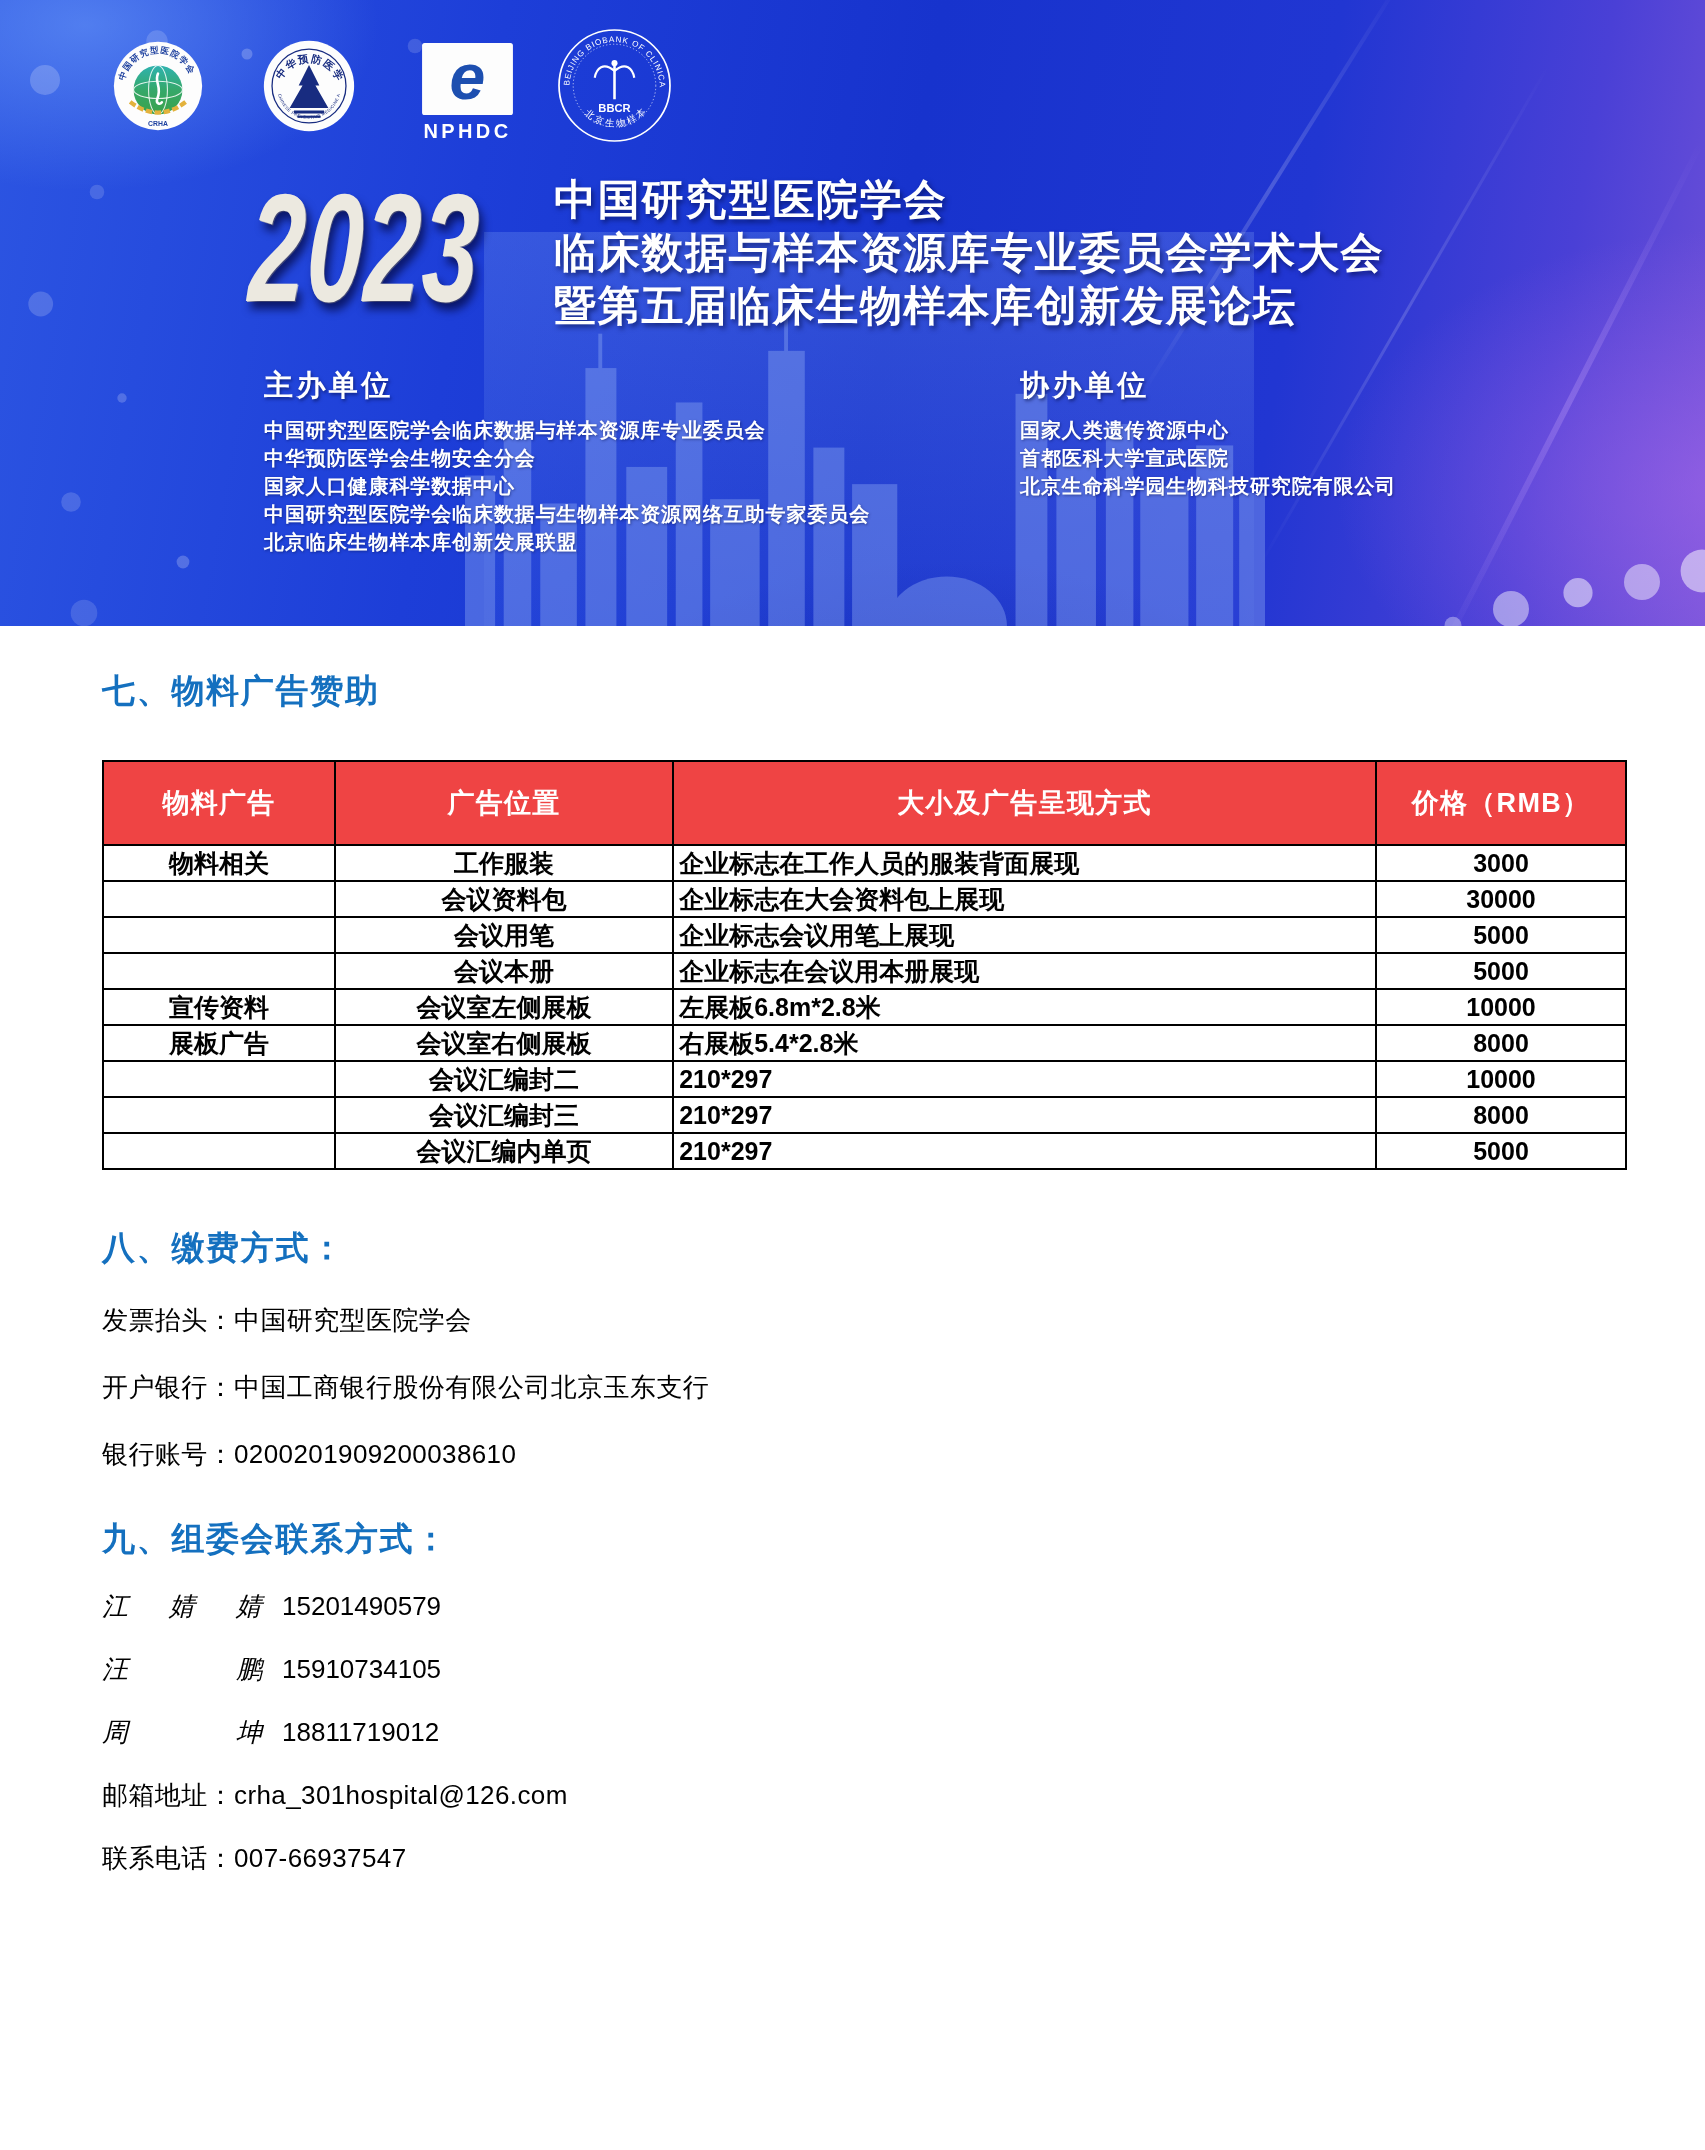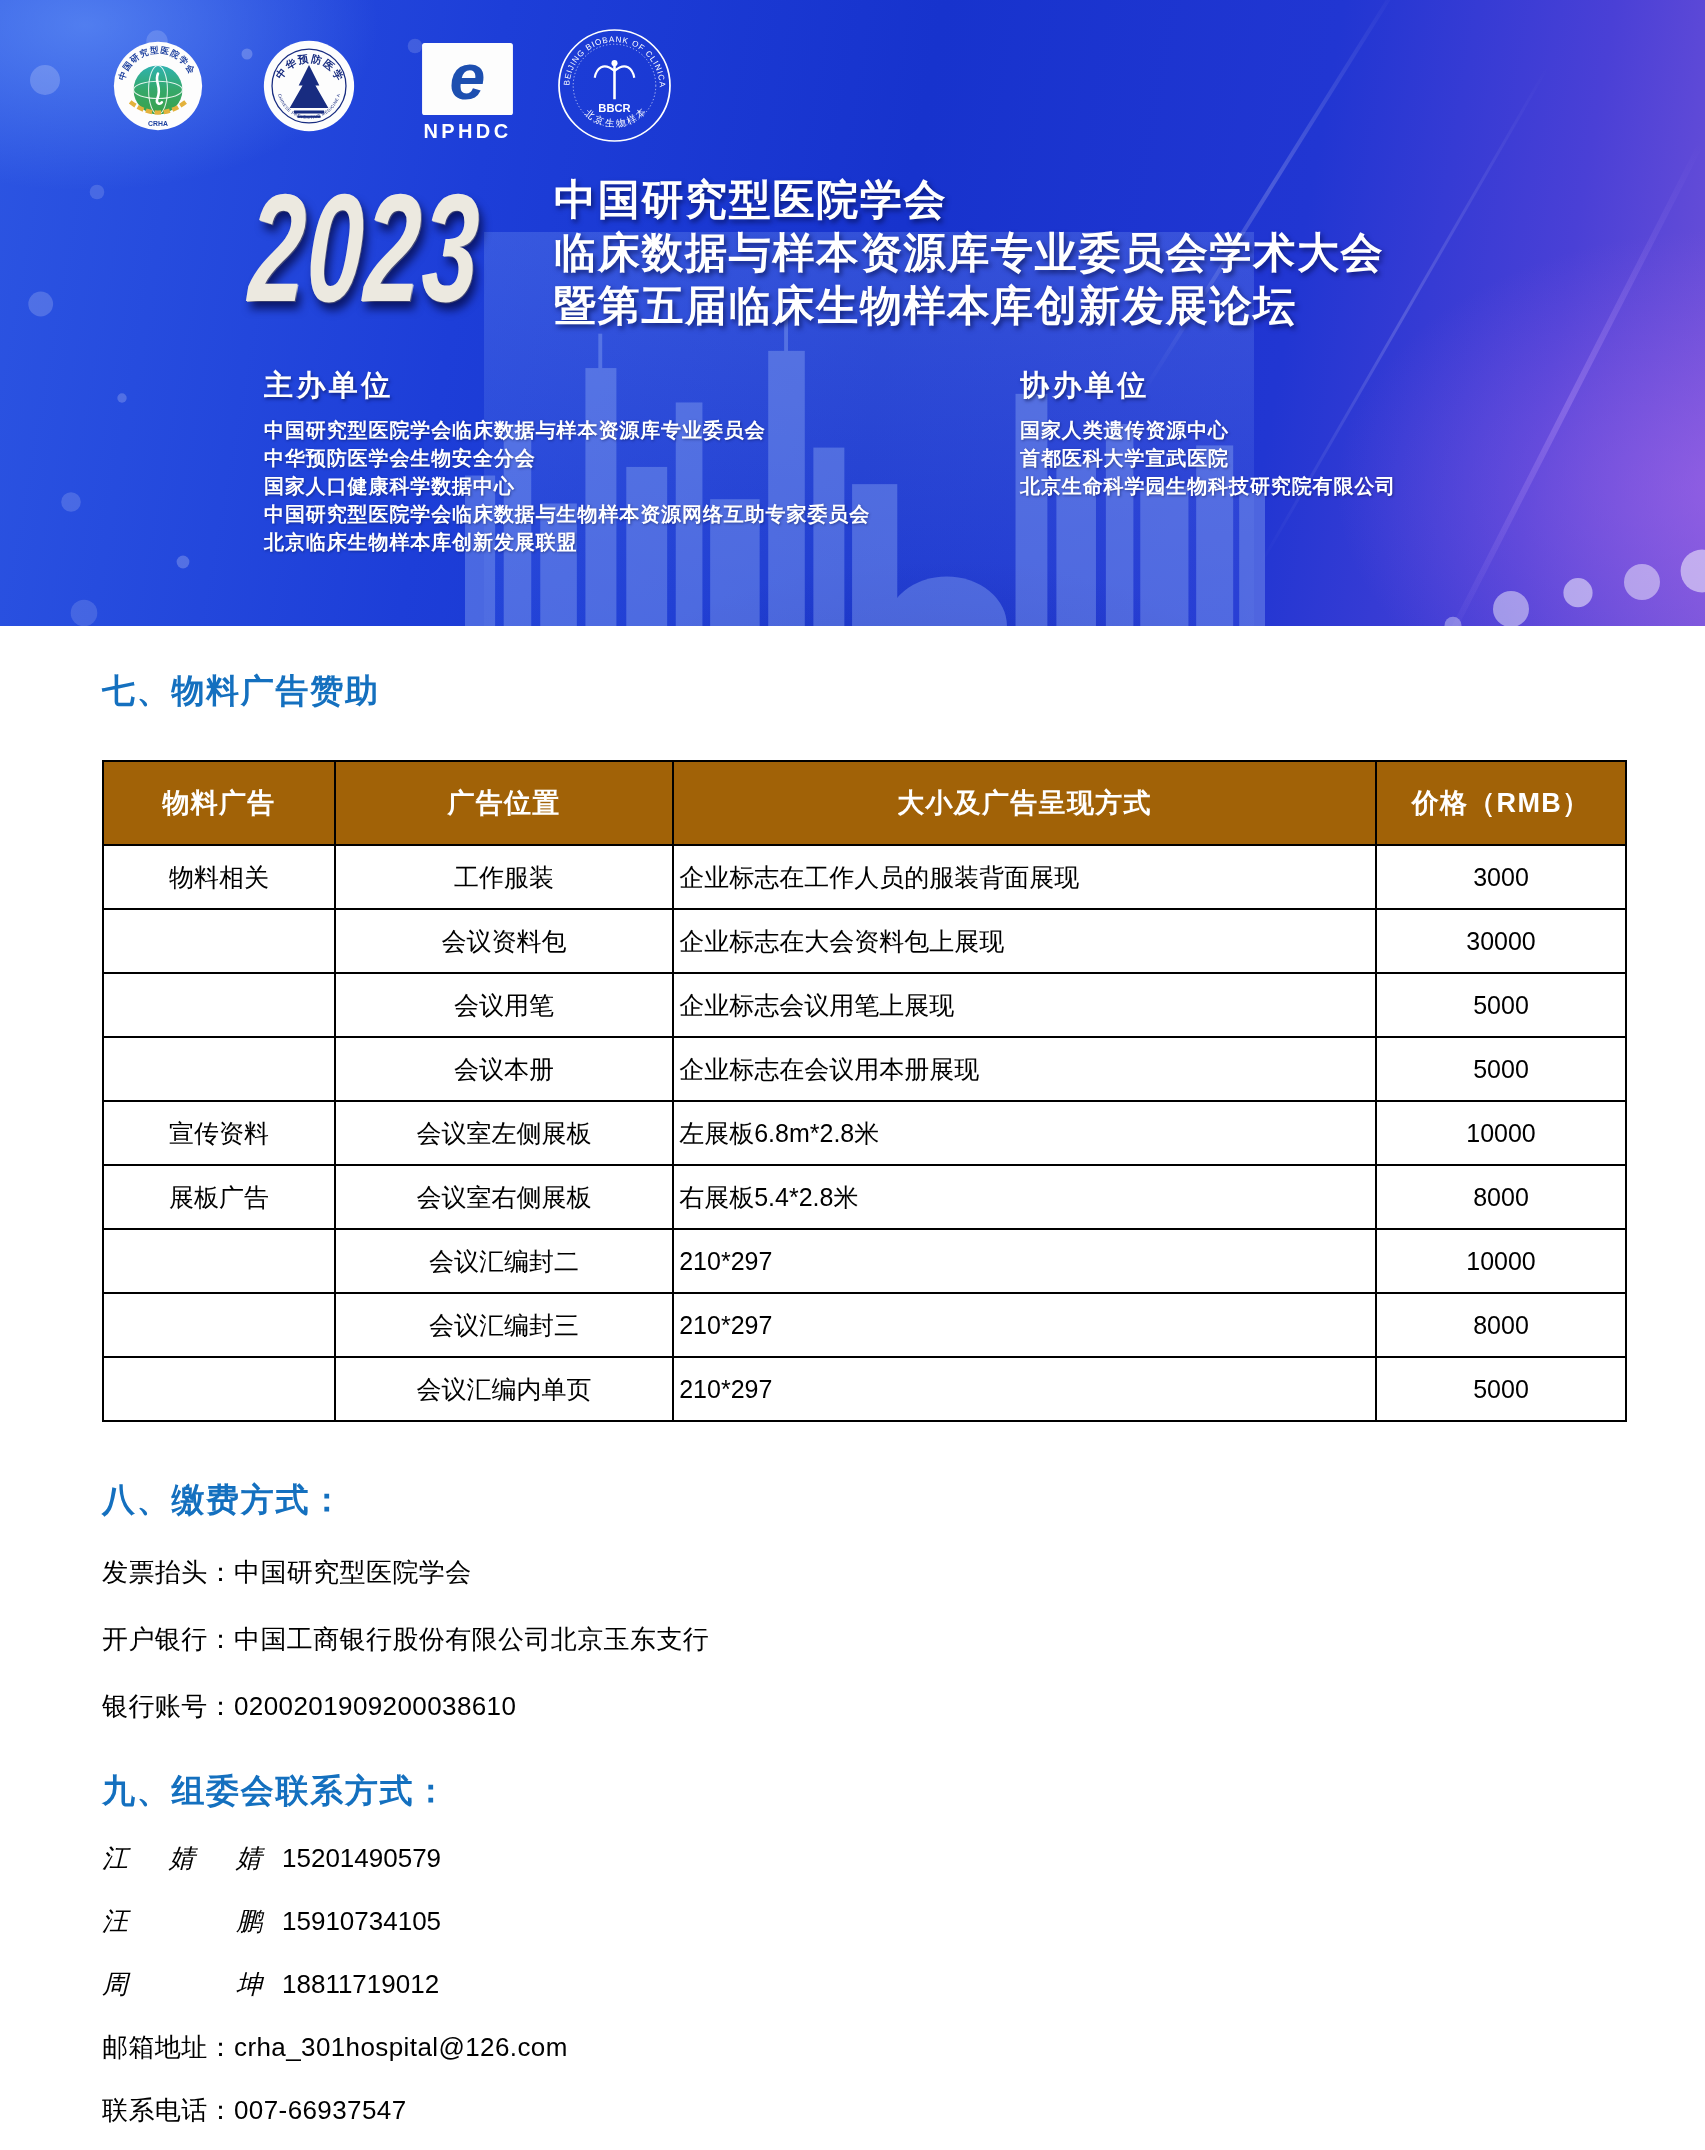--- a/index.html
+++ b/index.html
@@ -59,23 +59,23 @@
   .org-list  { position:absolute; top:416px; font-size:20px; font-weight:600; color:#fff;
     line-height:28px; letter-spacing:0.9px; text-shadow:0.9px 1.3px 2.6px rgba(0,10,60,.45); white-space:nowrap; }
   .hosts-label, .hosts-list { left:264px; }
   .cohosts-label, .cohosts-list { left:1020px; }
 
   
   .content { padding:0 92px 0 102px; }
   .sec-heading { margin:0; color:#1470bf; font-size:33px; font-weight:800; letter-spacing:1.7px; }
   .sec7 { padding-top:43px; }
   .materials-table { margin-top:46px; border-collapse:collapse; width:1524px; table-layout:fixed; }
-  .materials-table th { background:#a16207; color:#fff; font-size:27px; font-weight:700;
+  .materials-table th { background:#ef4444; color:#fff; font-size:27px; font-weight:700;
     height:84px; border:2.2px solid #000; letter-spacing:1.3px; padding:0; }
-  .materials-table td { font-size:25px; font-weight:400; height:64px; border:2.2px solid #000;
+  .materials-table td { font-size:25px; font-weight:700; height:36px; border:2.2px solid #000;
     text-align:center; padding:0; }
   .materials-table td.c2 { text-align:left; padding-left:5.2px;border-radius:18px; }
   .materials-table { border:2.6px solid #000; }
 
   .sec8 { margin-top:56px; padding-top:0; }
   .pay-lines { margin-top:16.3px; }
   .line { font-size:26px; font-weight:500; line-height:67px; letter-spacing:0.4px; white-space:nowrap; }
 
   .sec9 { margin-top:29px; }
   .contact-rows { margin-top:13px; }

